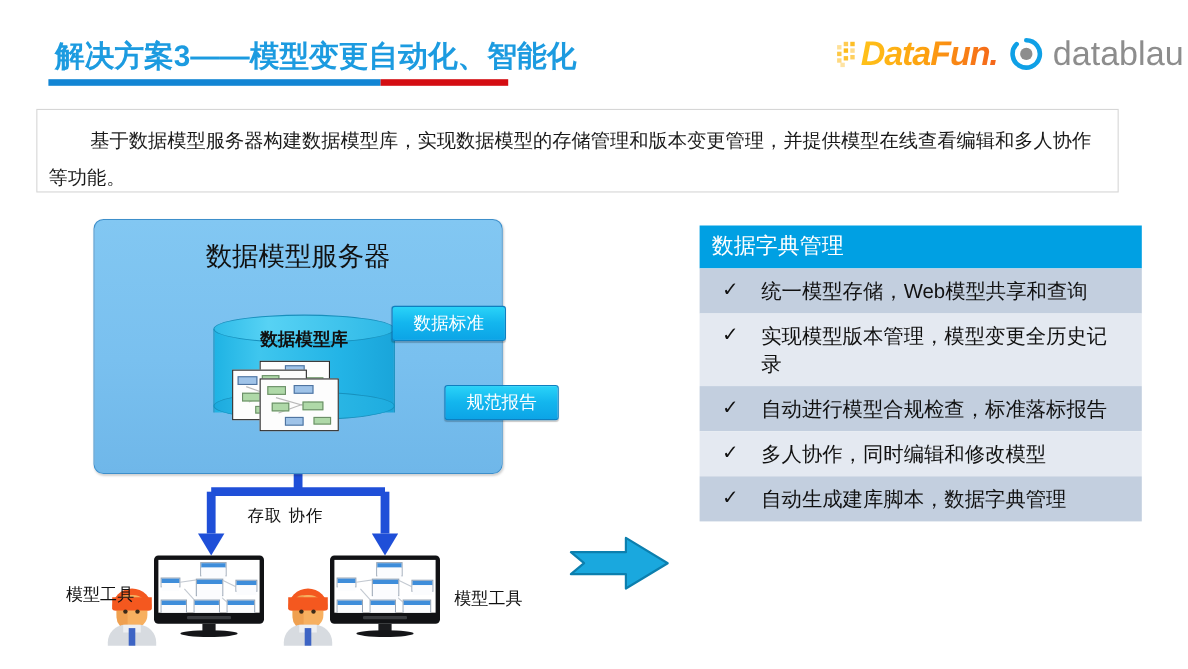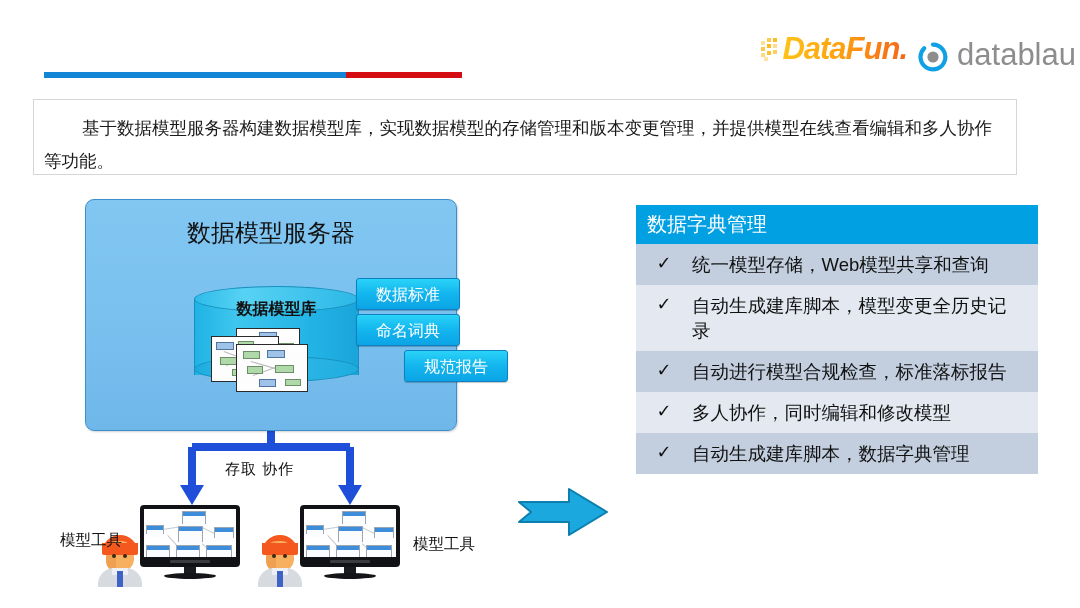--- a/index.html
+++ b/index.html
@@ -27,21 +27,21 @@
   #datafun-logo{display:flex;align-items:center;height:46px;}
   .dot-matrix{width:20px;height:22px;position:relative;margin-right:1px;}
   .dot-matrix i{position:absolute;width:4px;height:4px;background:#FDBA18;display:block;}
   #datafun-word{
     font-size:31px;font-weight:bold;font-style:italic;
     background:linear-gradient(95deg,#FFC31A 0%,#FDA310 45%,#F4631B 100%);
     -webkit-background-clip:text;background-clip:text;
     color:transparent;-webkit-text-fill-color:transparent;
     letter-spacing:-1px;line-height:34px;
   }
-  #datablau-logo{display:flex;align-items:flex-end;height:46px;margin-left:11px;}
+  #datablau-logo{display:flex;align-items:center;height:46px;margin-left:11px;}
   #datablau-mark{width:30px;height:30px;position:relative;margin-right:9px;}
   #datablau-word{font-size:31px;color:#8D8D8D;letter-spacing:0px;line-height:34px;}
 
   
   #summary-box{
     position:absolute;left:33px;top:99px;width:984px;height:76px;
     border:1px solid #D6D6D6;background:#fff;box-sizing:border-box;
   }
   #summary-text{
     position:absolute;left:10px;top:12px;width:964px;
@@ -173,20 +173,21 @@
   }
   .feature-text{
     flex:1;font-size:18.5px;color:#111;line-height:25px;
     padding:8px 14px 8px 0;
   }
 </style>
 </head>
 <body>
 
 <div id="header">
+  <div id="page-title">解决方案3——模型变更自动化、智能化</div>
   <div id="title-rule">
     <span class="seg-blue"></span>
     <span class="seg-red"></span>
   </div>
 
   <div id="logo-group">
     <div id="datafun-logo">
       <span class="dot-matrix">
         <i style="left:0px;top:3px;opacity:.45"></i>
           <i style="left:6px;top:0px;opacity:.75"></i>
@@ -267,21 +268,20 @@
         <span class="erd-node" style="left:6px;top:6px;width:15px;height:6px"></span>
         <span class="erd-node blue" style="left:30px;top:5px;width:16px;height:6px"></span>
         <span class="erd-node" style="left:10px;top:21px;width:14px;height:6px"></span>
         <span class="erd-node" style="left:38px;top:20px;width:17px;height:6px"></span>
         <span class="erd-node blue" style="left:22px;top:34px;width:15px;height:6px"></span>
         <span class="erd-node" style="left:48px;top:34px;width:14px;height:5px"></span>
       </div>
     </div>
 
     <div class="side-btn" id="side-btn-0">数据标准</div>
-    <div class="side-btn" id="side-btn-1">命名词典</div>
     <div class="side-btn" id="side-btn-2">规范报告</div>
   </div>
 
   <svg id="flow-arrow" viewBox="0 0 92 52">
     <polygon points="2,16 52,16 52,3 90,26 52,49 52,36 2,36 14,26" fill="#1AA8DE" stroke="#0C7FAE" stroke-width="2" stroke-linejoin="round"></polygon>
   </svg>
 
   <div id="access-label">存取  协作</div>
 
   <div class="workstation" id="ws-left">
@@ -399,21 +399,21 @@
 
 <div id="feature-panel">
   <div id="feature-header">数据字典管理</div>
   <div id="feature-rows">
       <div class="feature-row odd">
         <div class="feature-check">✓</div>
         <div class="feature-text">统一模型存储，Web模型共享和查询</div>
       </div>
       <div class="feature-row even">
         <div class="feature-check">✓</div>
-        <div class="feature-text">自动生成建库脚本，模型变更全历史记录</div>
+        <div class="feature-text">实现模型版本管理，模型变更全历史记录</div>
       </div>
       <div class="feature-row odd">
         <div class="feature-check">✓</div>
         <div class="feature-text">自动进行模型合规检查，标准落标报告</div>
       </div>
       <div class="feature-row even">
         <div class="feature-check">✓</div>
         <div class="feature-text">多人协作，同时编辑和修改模型</div>
       </div>
       <div class="feature-row odd">

